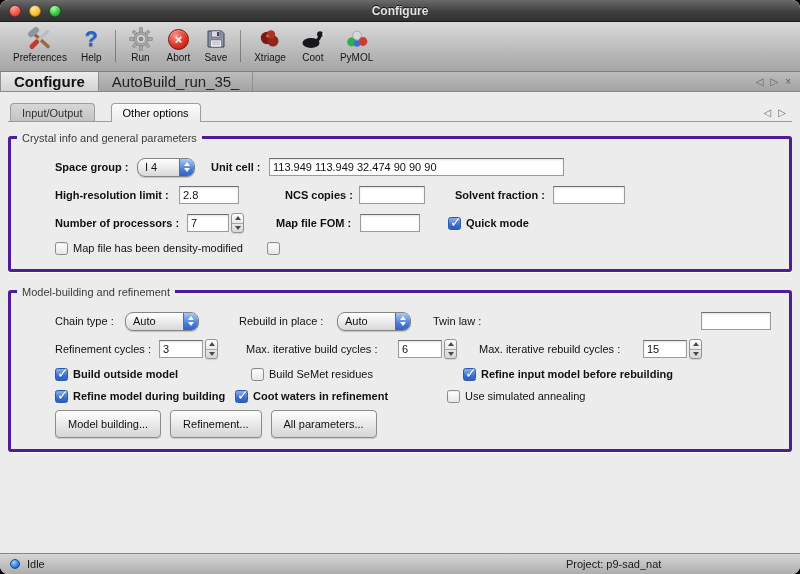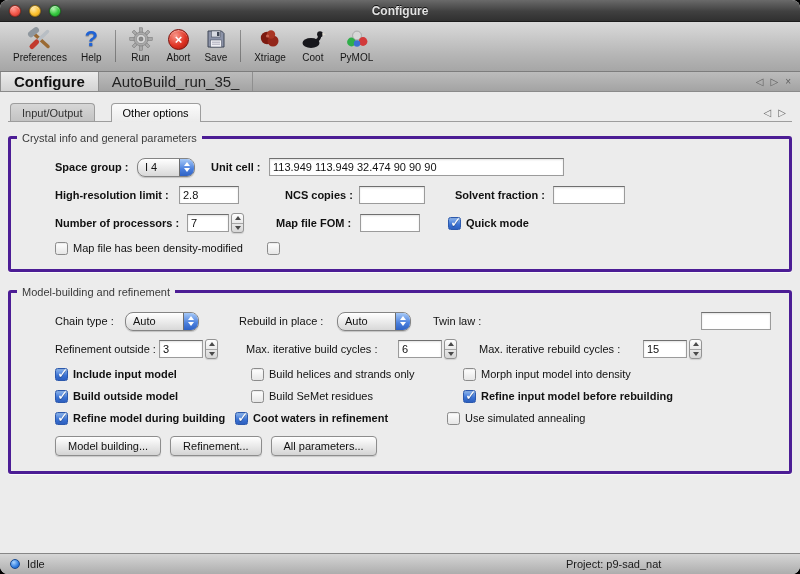--- a/index.html
+++ b/index.html
@@ -91,21 +91,21 @@
   .cb { width:13px; height:13px; flex:0 0 13px; border:1px solid #8b8b8b; border-radius:2.5px;
         background:linear-gradient(#ffffff,#e6e6e6); display:inline-block; position:relative;
         box-shadow: inset 0 1px 1px rgba(0,0,0,.08);}
   .cb[data-checked="true"] { background:linear-gradient(#8fb8f0,#3a72d4 60%,#2d5fbe); border-color:#2c59ad; }
   .cb[data-checked="true"]::after { content:"✓"; position:absolute; left:1px; top:-4px; color:#fff;
         font-size:14px; font-weight:bold; text-shadow:0 1px 1px rgba(0,0,0,.35); }
   .cb-label { margin-left:5px; white-space:nowrap; }
   .cb[data-checked="true"] + .cb-label { font-weight:bold; }
   .cbcol { display:inline-flex; align-items:center; }
 
-  .btn { height:20px; padding:0 12px; margin-right:9px; border:1px solid #8d8d8d; border-radius:4px;
+  .btn { height:28px; padding:0 12px; margin-right:9px; border:1px solid #8d8d8d; border-radius:4px;
          background:linear-gradient(#ffffff,#d4d4d4); font:11px "Liberation Sans","DejaVu Sans",sans-serif;
          color:#111; box-shadow:0 1px 1px rgba(0,0,0,.15); cursor:default; }
 
   .spacer { flex:1 1 auto; }
 
   
   .statusbar { position:relative; height:21px; flex:0 0 21px; border-top:1px solid #878787;
                background:linear-gradient(#d6d6d6,#adadad); display:flex; align-items:center; padding:0 10px; }
   .status-dot { width:10px; height:10px; border-radius:50%; margin-right:7px;
                 background:radial-gradient(circle at 35% 30%, #a8d4ff, #2f7de0 60%, #1252b4);
@@ -305,21 +305,21 @@
           <span class="combo-btn">
               <i class="c-up"></i>
               <i class="c-dn"></i>
             </span>
         </div>
         <span class="lbl-n" style="width:58px;margin-left:22px">Twin law :</span>
         <input class="field" style="width: 70px; margin-left: auto; margin-right: 8px;" value="">
       </div>
 
       <div class="frow">
-        <span class="lbl-n" style="width:104px">Refinement outside :</span>
+        <span class="lbl-n" style="width:104px">Refinement cycles :</span>
         <input class="field" style="width: 44px;" value="3">
         <span class="stepper">
             <span class="cell">
               <i class="st-up"></i>
             </span>
             <span class="cell">
               <i class="st-dn"></i>
             </span>
           </span>
         <span class="lbl-n" style="width:152px;margin-left:28px">Max. iterative build cycles :</span>
@@ -337,34 +337,20 @@
         <span class="stepper">
             <span class="cell">
               <i class="st-up"></i>
             </span>
             <span class="cell">
               <i class="st-dn"></i>
             </span>
           </span>
       </div>
 
-      <div class="frow cbrow">
-        <span class="cbcol" style="width:196px">
-          <span class="cb" data-checked="true"></span>
-          <span class="cb-label">Include input model</span>
-        </span>
-        <span class="cbcol" style="width:212px">
-          <span class="cb" data-checked="false"></span>
-          <span class="cb-label">Build helices and strands only</span>
-        </span>
-        <span class="cbcol">
-          <span class="cb" data-checked="false"></span>
-          <span class="cb-label">Morph input model into density</span>
-        </span>
-      </div>
 
       <div class="frow cbrow">
         <span class="cbcol" style="width:196px">
           <span class="cb" data-checked="true"></span>
           <span class="cb-label">Build outside model</span>
         </span>
         <span class="cbcol" style="width:212px">
           <span class="cb" data-checked="false"></span>
           <span class="cb-label">Build SeMet residues</span>
         </span>

